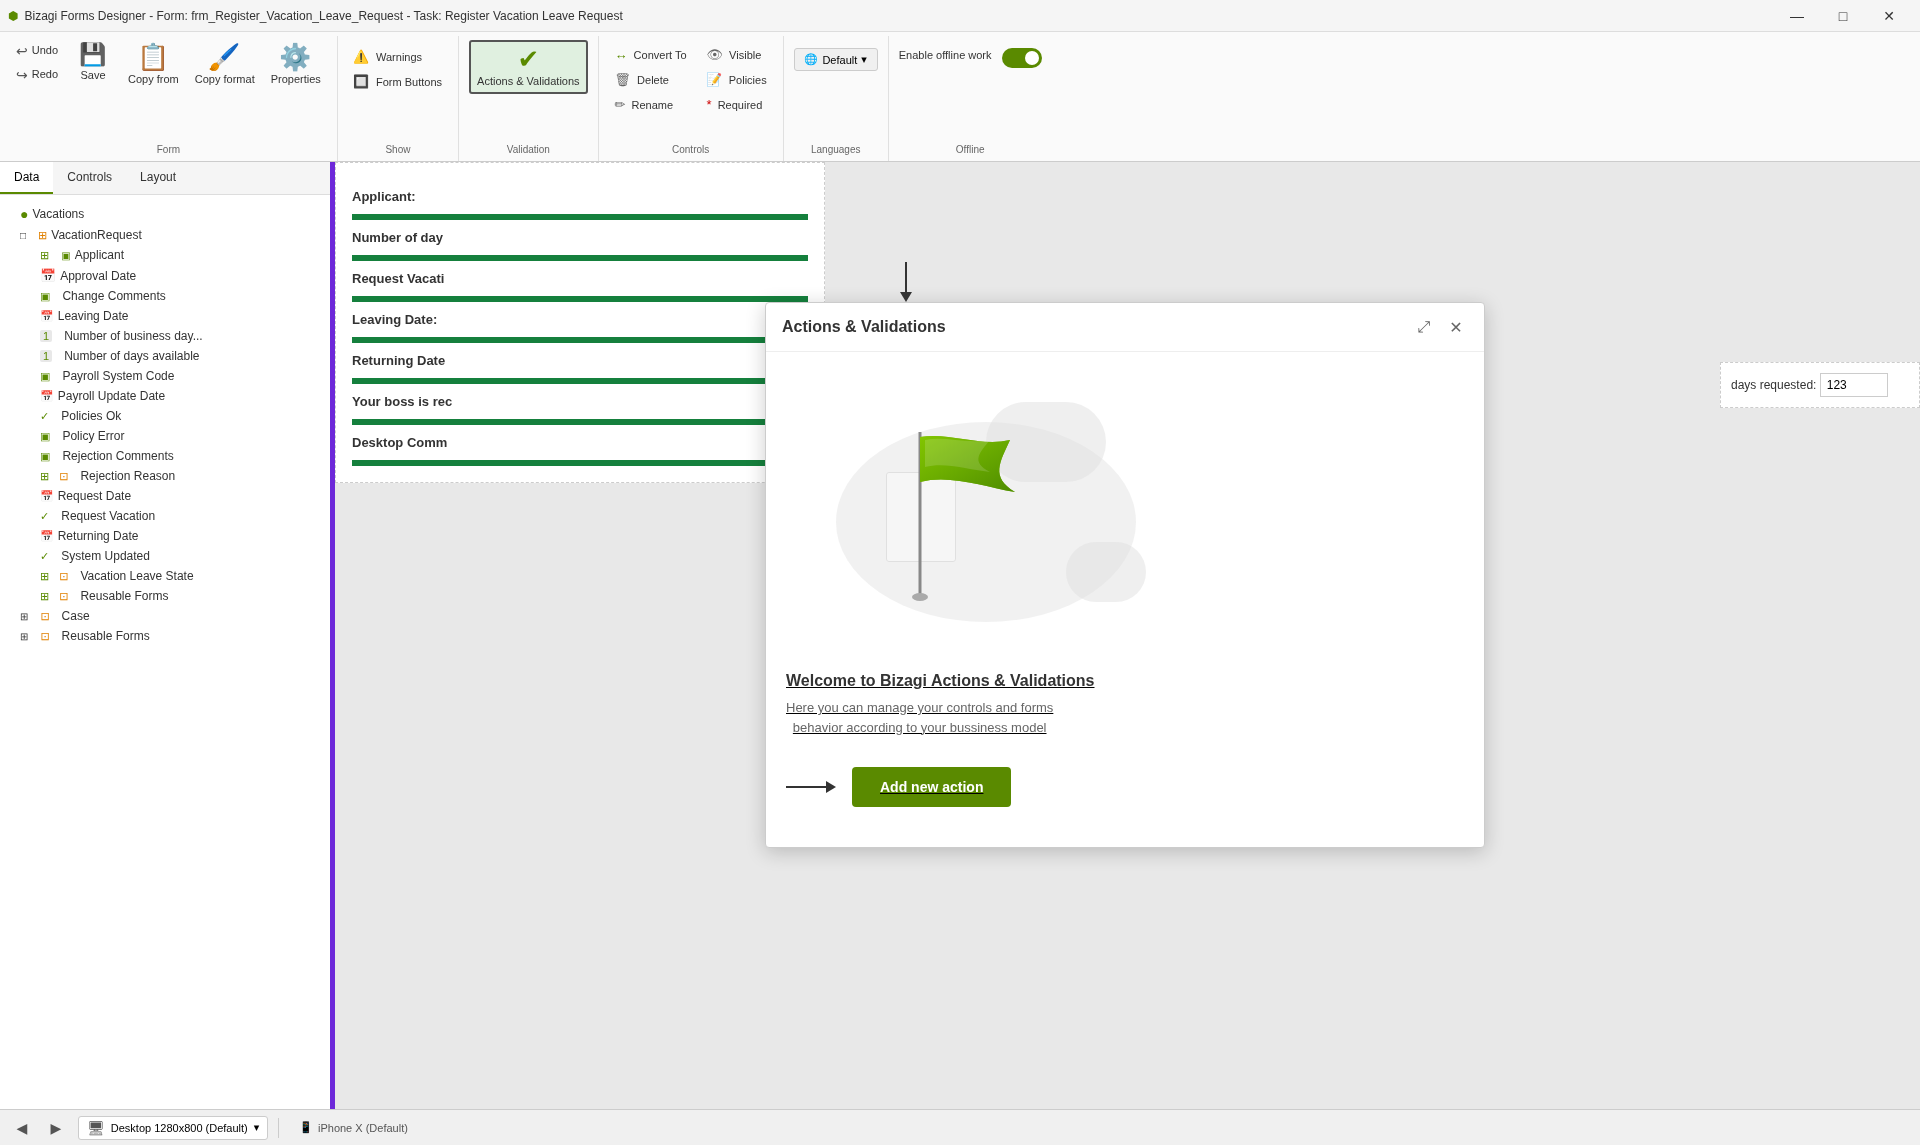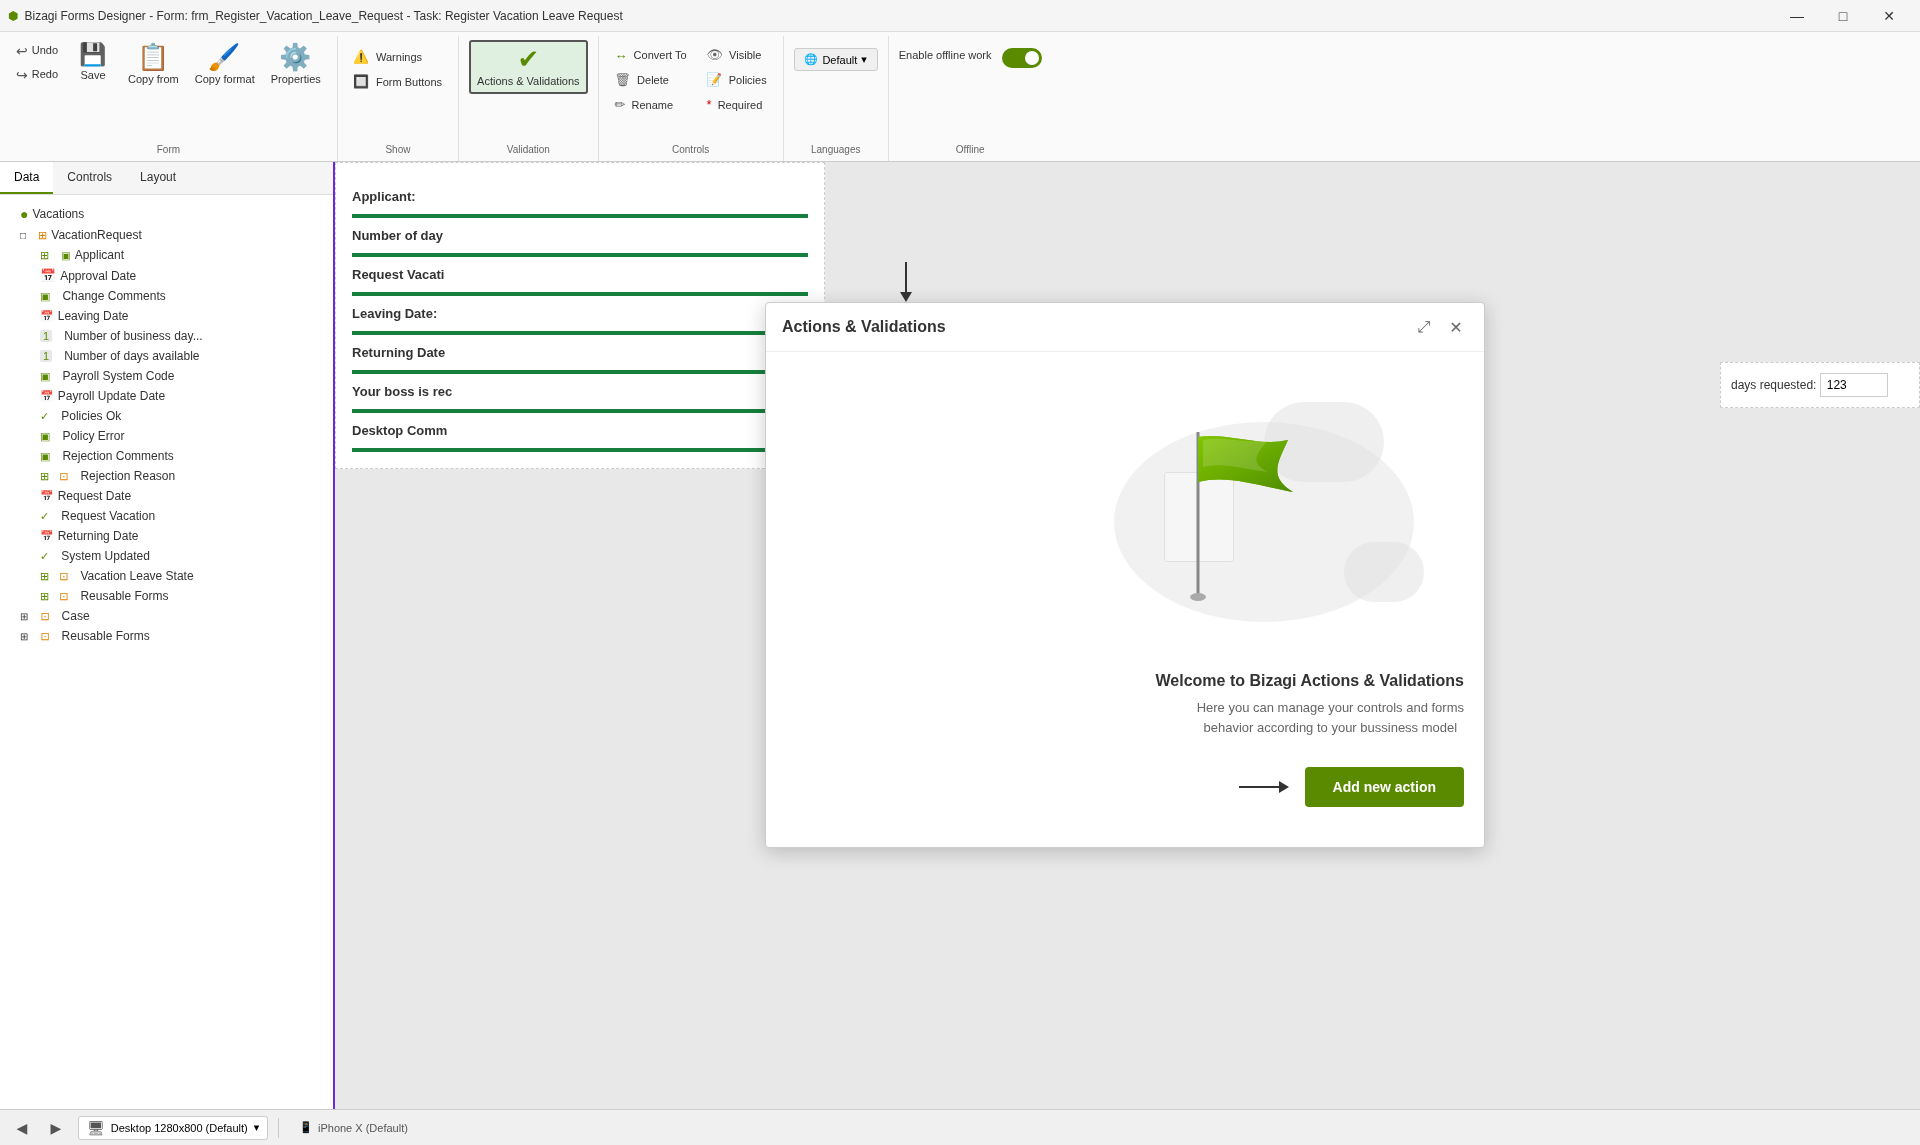--- a/index.html
+++ b/index.html
@@ -120,21 +120,21 @@
     
     .main-layout {
       display: flex;
       height: calc(1145px - 32px - 130px - 36px);
     }
 
     
     .sidebar {
       width: 335px;
       background: white;
-      border-right: 2px solid #6d28d9;
+      border-right: 5px solid #6d28d9;
       display: flex;
       flex-direction: column;
     }
     .sidebar-tabs {
       display: flex;
       border-bottom: 1px solid #ddd;
       background: #f5f5f5;
     }
     .sidebar-tab {
       padding: 8px 14px;
@@ -251,22 +251,23 @@
     .modal-tab.active {
       color: #5a8a00;
       border-bottom: 3px solid #5a8a00;
     }
 
     
     .modal-body {
       padding: 40px 20px;
       display: flex;
       flex-direction: column;
-      align-items: flex-end;
+      align-items: flex-start;
       min-height: 400px;
+      text-decoration: underline;
     }
 
     
     .flag-illustration {
       position: relative;
       width: 400px;
       height: 260px;
       margin-bottom: 20px;
     }
 
@@ -376,21 +377,21 @@
     .canvas-left {
       position: absolute;
       left: 0; top: 0;
       width: 490px;
       background: white;
       border: 1px dashed #ccc;
       padding: 16px;
     }
     .canvas-row {
       padding: 10px 0;
-      border-bottom: 4px solid #15803d;
+      border-bottom: 6px solid #15803d;
       font-size: 13px;
     }
     .canvas-label { font-weight: bold; color: #333; }
     .canvas-right-side {
       position: absolute;
       right: 0; top: 200px;
       width: 200px;
       background: white;
       padding: 10px;
       border: 1px dashed #ccc;

